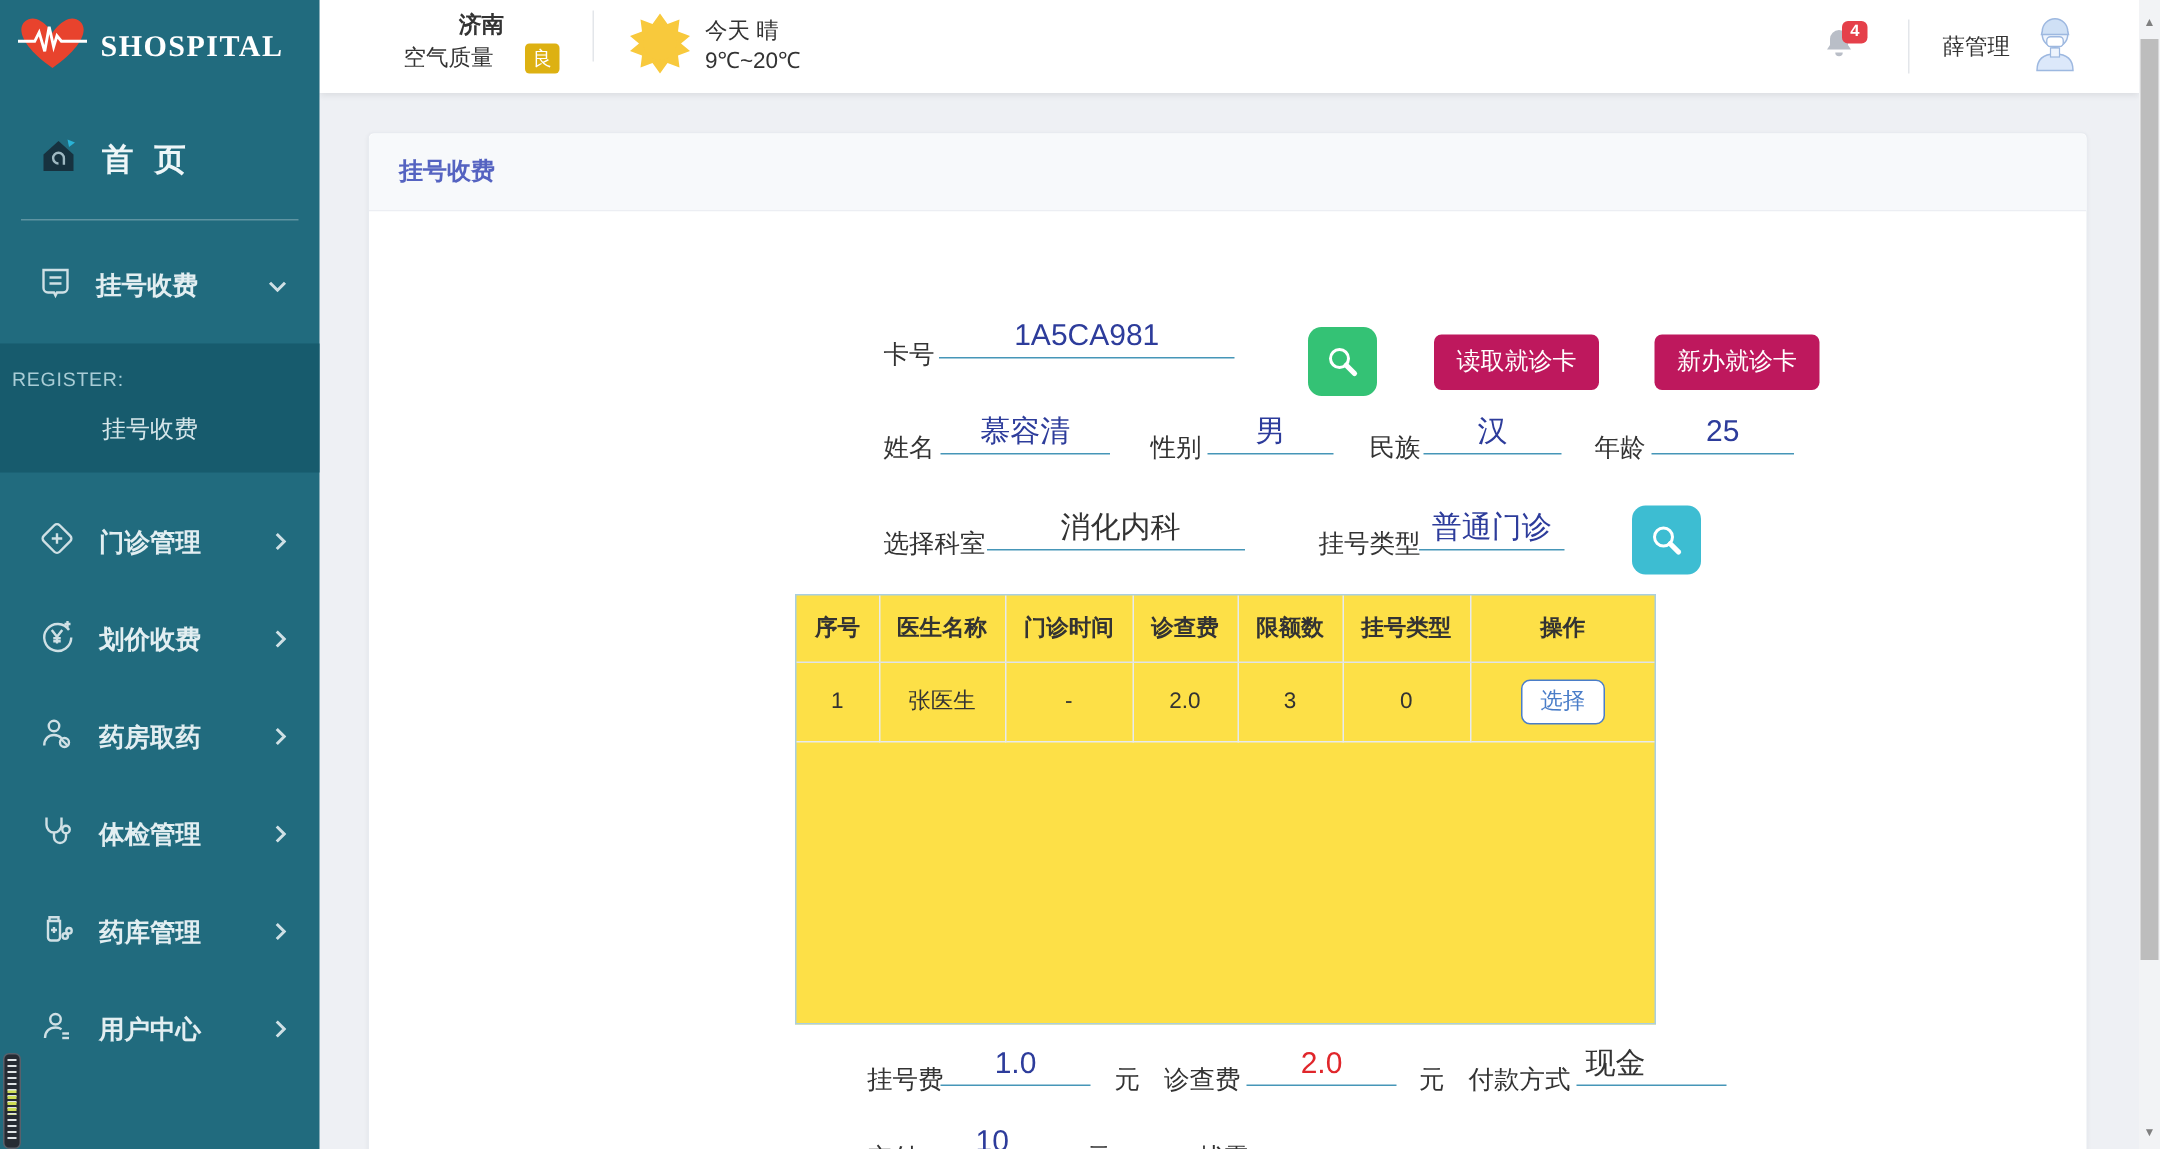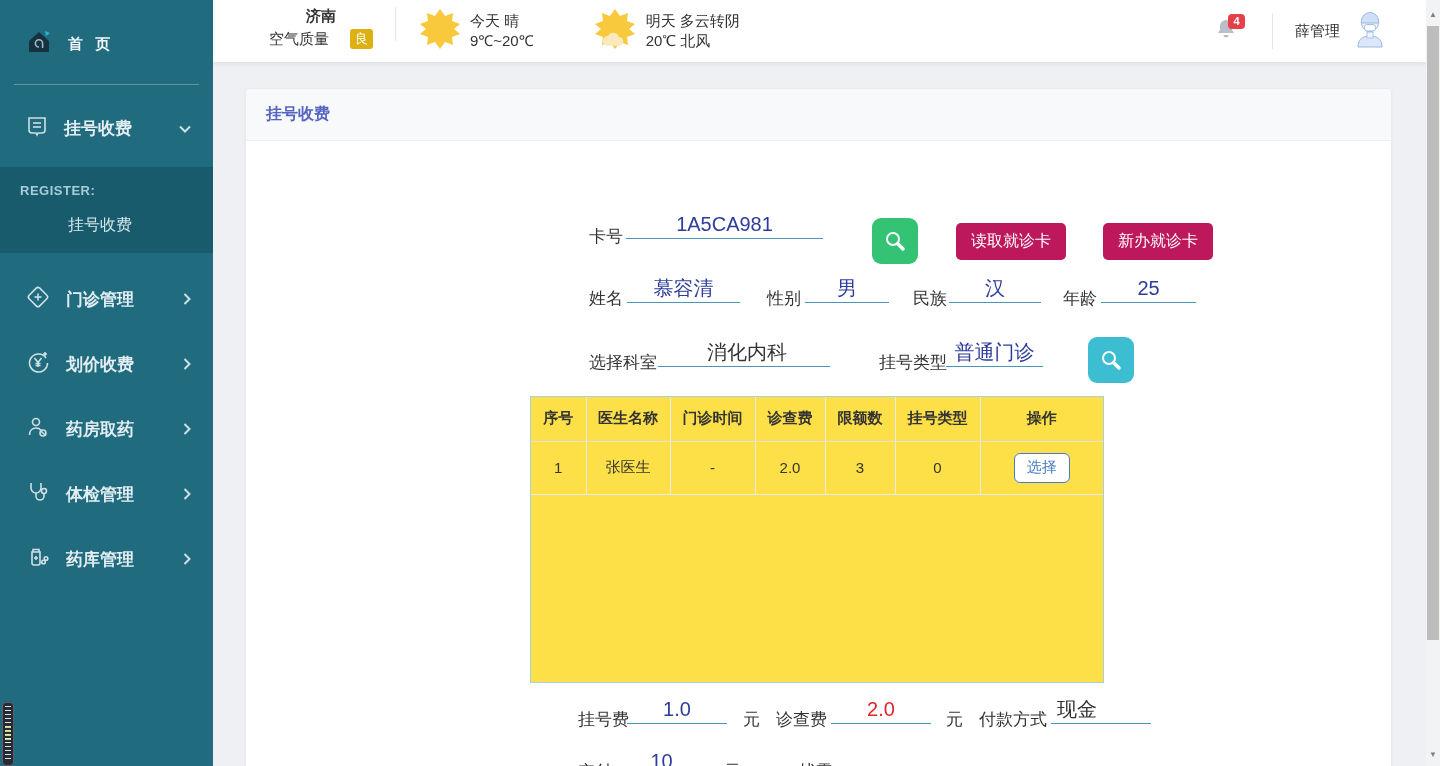--- a/index.html
+++ b/index.html
@@ -7,29 +7,29 @@
     font-family:"Liberation Sans", sans-serif; background:#eef0f4; }
 
   
   .sidebar { position:absolute; left:0; top:0; width:213px; height:766px;
     background:#216b7e; color:#d8e8ec; z-index:5; }
   .logo { height:62px; display:flex; align-items:center; gap:9px; padding-left:12px; }
   .logo-text { font-family:"Liberation Serif", serif; font-weight:bold; font-size:20px;
     color:#ffffff; letter-spacing:1px; }
   .home-item { margin-top:22px; height:44px; display:flex; align-items:center;
     gap:16px; padding-left:26px; cursor:pointer; }
-  .home-item .lbl { font-size:15px; font-weight:bold; color:#eef6f8; letter-spacing:4px; }
+  .home-item .lbl { font-size:21px; font-weight:bold; color:#eef6f8; letter-spacing:4px; }
   .side-divider { border:none; border-top:1px solid rgba(255,255,255,0.28);
     margin:18px 14px 0 14px; }
   .nav-item { height:46px; margin-top:20px; display:flex; align-items:center;
     gap:16px; padding-left:26px; position:relative; cursor:pointer; font-size:17px;
     font-weight:bold; color:#e2eef1; }
   .nav-item .chev { position:absolute; right:22px; }
   .submenu { background:#175b6d; padding:10px 0 8px 0; }
-  .submenu-header { padding-left:20px; font-size:13px; font-weight:bold;
+  .submenu-header { padding-left:8px; font-size:13px; font-weight:normal;
     color:#a9cdd6; letter-spacing:0.5px; height:28px; line-height:28px; }
   .submenu-item { height:40px; line-height:40px; padding-left:68px; font-size:16px;
     color:#d5e6ea; cursor:pointer; }
   .nav-list .nav-item { height:65px; margin-top:0; }
   .nav-list .nav-item:first-child { margin-top:14px; }
   .mini-widget { position:absolute; left:2px; top:702px; width:12px; height:64px;
     background:#262b33; border:1px solid #59606b; border-radius:4px; overflow:hidden; }
   .mini-widget .stripes { position:absolute; left:2px; right:2px; top:3px; bottom:3px;
     background:repeating-linear-gradient(to bottom,#dfe3e6 0 1.5px, transparent 1.5px 4px); }
   .mini-widget .stripes-accent { position:absolute; left:2px; right:2px; top:24px; height:16px;
@@ -103,20 +103,29 @@
   .vthumb { position:absolute; left:1px; width:12px; top:26px; height:614px;
     background:#bdbdbd; cursor:pointer; }
   .varrow { position:absolute; left:0; width:14px; height:14px; color:#808080;
     font-size:8px; text-align:center; line-height:14px; cursor:pointer; }
   .varrow.up { top:8px; } .varrow.down { bottom:4px; }
 </style>
 </head>
 <body>
 
 <div class="sidebar">
+  <div class="logo">
+    <span>
+      <svg width="46" height="40" viewBox="0 0 62 50">
+        <path d="M31 47 C 11 33, 3 21, 3 12.5 C 3 5, 10.5 1, 16.5 3 C 22.5 5, 28.5 11, 31 15.5 C 33.5 11, 39.5 5, 45.5 3 C 51.5 1, 59 5, 59 12.5 C 59 21, 51 33, 31 47 Z" fill="#e8432d"></path>
+        <polyline points="0,23 15,23 19,15 24,32 28,10 32,28 35,18 39,23 62,23" fill="none" stroke="#ffffff" stroke-width="2.6"></polyline>
+      </svg>
+    </span>
+    <span class="logo-text">SHOSPITAL</span>
+  </div>
 
   <div class="home-item">
     <span>
       <svg width="26" height="26" viewBox="0 0 26 26">
         <path d="M3 12 L13 3 L23 12 L23 23 L3 23 Z" fill="#17323f"></path>
         <path d="M13 18 a3.6 3.6 0 1 1 3.6 -3.6 l0 4.5" fill="none" stroke="#9fb9c2" stroke-width="1.6"></path>
         <polygon points="19,2 24,4 20,7" fill="#2ab3d6"></polygon>
       </svg>
     </span>
     <span class="lbl">首 页</span>
@@ -218,20 +227,36 @@
         </svg>
       </span>
       <span>药库管理</span>
       <span class="chev">
         <svg width="8" height="12" viewBox="0 0 8 12">
             <polyline points="1.5,1 6.5,6 1.5,11" fill="none" stroke="#cfe0e5" stroke-width="2"></polyline>
           </svg>
       </span>
     </div>
     <div class="nav-item">
+      <span>
+        <svg width="24" height="24" viewBox="0 0 24 24" fill="none" stroke="#cfe0e5" stroke-width="1.6">
+          <circle cx="11" cy="7.5" r="3.5"></circle>
+          <path d="M4 20 c0 -4.5 3.2 -7 7 -7 c1.5 0 2.9 0.4 4 1.1"></path>
+          <line x1="15.5" y1="17" x2="20" y2="17"></line>
+            <line x1="15.5" y1="20" x2="20" y2="20"></line>
+        </svg>
+      </span>
+      <span>用户中心</span>
+      <span class="chev">
+        <svg width="8" height="12" viewBox="0 0 8 12">
+            <polyline points="1.5,1 6.5,6 1.5,11" fill="none" stroke="#cfe0e5" stroke-width="2"></polyline>
+          </svg>
+      </span>
+    </div>
+    <div class="nav-item">
       
       
       
     </div>
   </div>
 
   <div class="mini-widget">
     <div class="stripes"></div>
     <div class="stripes-accent"></div>
   </div>
@@ -250,33 +275,20 @@
     <div class="w-block">
       <span>
         <svg width="44" height="44" viewBox="0 0 44 44">
           <polygon fill="#f8c93c" points="22,2 27,9 35,6 34,14 42,17 36,22 42,27 34,30 35,38 27,35 22,42 17,35 9,38 10,30 2,27 8,22 2,17 10,14 9,6 17,9"></polygon>
           <circle cx="22" cy="22" r="11" fill="#f8c93c"></circle>
         </svg>
       </span>
       <div class="w-text">
         <div>今天 晴</div>
         <div>9℃~20℃</div>
-      </div>
-    </div>
-    <div class="w-block" style="margin-left:36px;">
-      <span>
-        <svg width="46" height="44" viewBox="0 0 46 44">
-          <polygon fill="#f8c93c" points="23,2 28,9 36,6 35,14 43,17 37,22 43,27 35,30 36,38 28,35 23,42 18,35 10,38 11,30 3,27 9,22 3,17 11,14 10,6 18,9"></polygon>
-          <circle cx="23" cy="22" r="11" fill="#f8c93c"></circle>
-          <path d="M11 34 a5 5 0 0 1 5 -5 a6 6 0 0 1 11 1 a4.5 4.5 0 0 1 1 8.8 l-13 0 a4.5 4.5 0 0 1 -4 -4.8 Z" fill="#fbe9bd"></path>
-        </svg>
-      </span>
-      <div class="w-text">
-        <div>明天 多云转阴</div>
-        <div>20℃ 北风</div>
       </div>
     </div>
   </div>
 
   <div class="top-right">
     <div class="bell-wrap">
       <svg width="20" height="22" viewBox="0 0 20 22">
         <path d="M10 2 a6 6 0 0 1 6 6 v4 l2 3 H2 l2 -3 V8 a6 6 0 0 1 6 -6 Z" fill="#b9bec7"></path>
         <path d="M7.5 17 a2.5 2.5 0 0 0 5 0 Z" fill="#b9bec7"></path>
       </svg>

